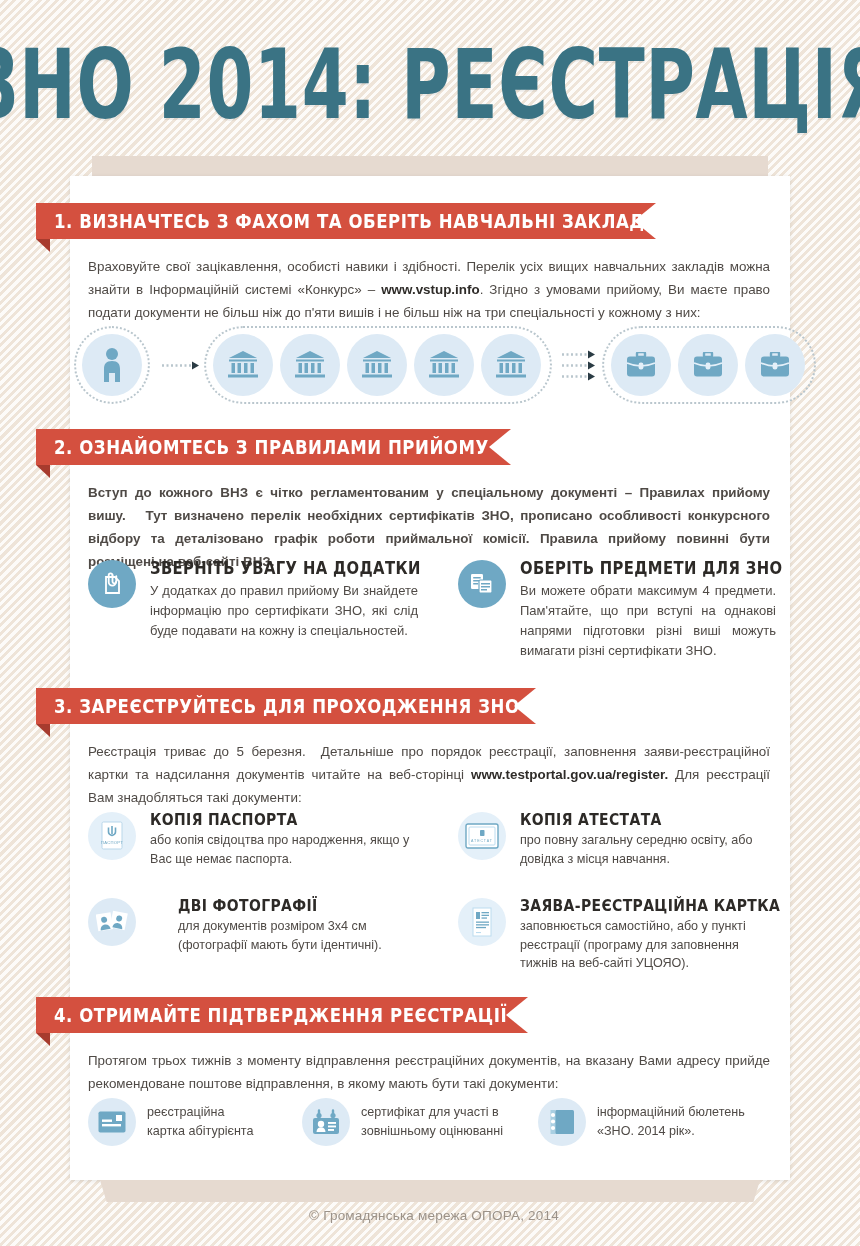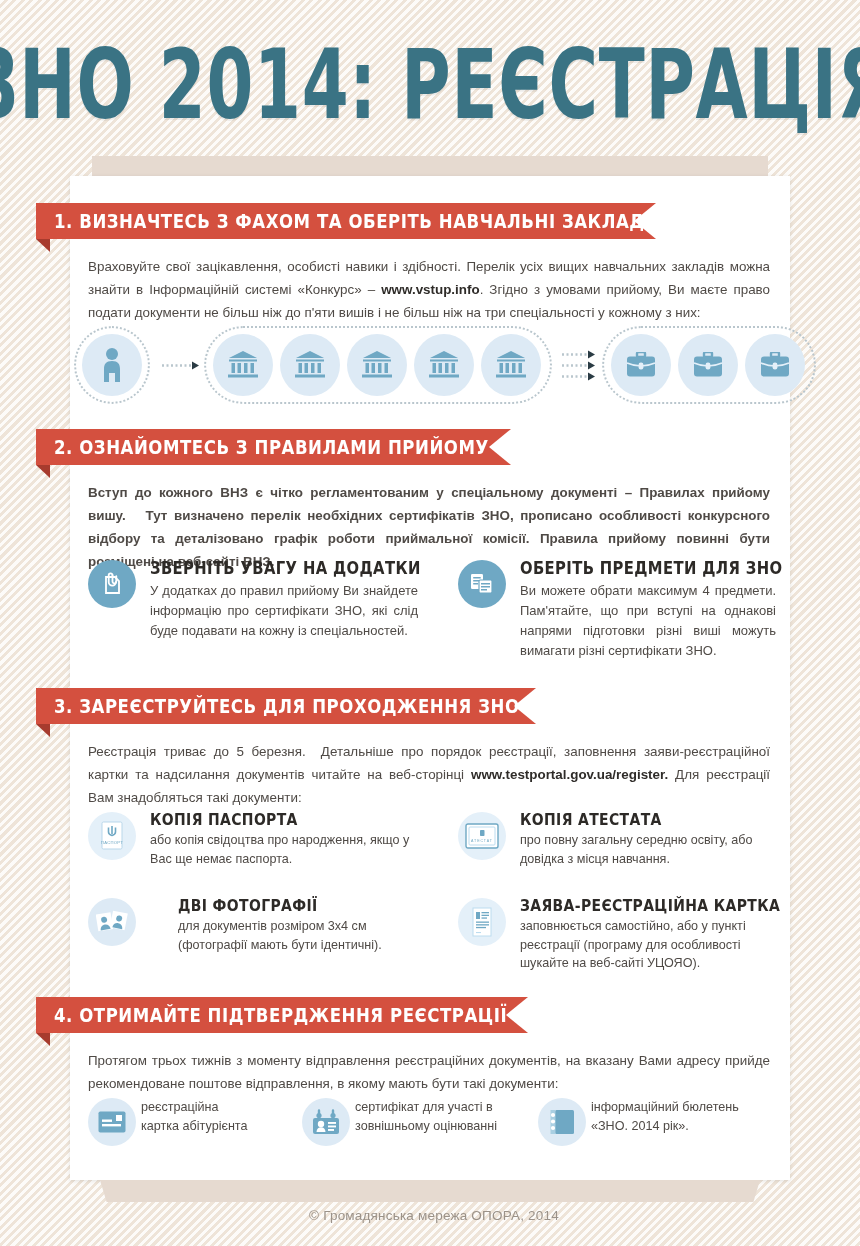--- a/index.html
+++ b/index.html
@@ -108,21 +108,21 @@
   .doc { position:absolute; }
   .doc .dt {
     font-family:"Liberation Sans Narrow","DejaVu Sans Condensed","Liberation Sans",sans-serif;
     font-weight:bold; font-size:16.5px; color:#2d2a27; letter-spacing:.4px;
     transform:scaleX(0.94); transform-origin:left center;
     white-space:nowrap; margin-bottom:2px;
   }
   .doc .db { font-size:12.6px; line-height:18.5px; color:#4f4a46; }
 
   
-  .s4 { position:absolute; display:flex; gap:5px; }
+  .s4 { position:absolute; display:flex; align-items:center; gap:11px; }
   .s4 .s4t { font-size:12.6px; line-height:19px; color:#4f4a46; }
 
   svg { display:block; }
 </style>
 </head>
 <body>
 
 <div id="header">
   <div id="title">ЗНО 2014: РЕЄСТРАЦІЯ</div>
 </div>
@@ -408,21 +408,21 @@
           <rect x="11.5" y="10.4" width="5.5" height="1.3" fill="#6fa8c4"></rect>
         <rect x="6" y="14.5" width="13" height="1.3" fill="#6fa8c4"></rect>
           <rect x="6" y="17.2" width="13" height="1.3" fill="#6fa8c4"></rect>
           <rect x="6" y="19.9" width="10" height="1.3" fill="#6fa8c4"></rect>
         <rect x="6" y="25" width="5" height="1.1" fill="#bcdcef"></rect>
       </svg>
     </span>
   </div>
   <div style="margin-left:62px;">
     <div class="dt">ЗАЯВА-РЕЄСТРАЦІЙНА КАРТКА</div>
-    <div class="db">заповнюється самостійно, або у пункті реєстрації (програму для особливості шукайте на веб-сайті УЦОЯО).</div>
+    <div class="db">заповнюється самостійно, або у пункті реєстрації (програму для заповнення тижнів на веб-сайті УЦОЯО).</div>
   </div>
 </div>
 
 <div class="banner-wrap" style="left:36px; top:997px; width:492px;">
   <div class="banner">
     <span class="lbl">4. ОТРИМАЙТЕ ПІДТВЕРДЖЕННЯ РЕЄСТРАЦІЇ</span>
     <span class="notch"></span>
   </div>
   <div class="banner-tail"></div>
 </div>

